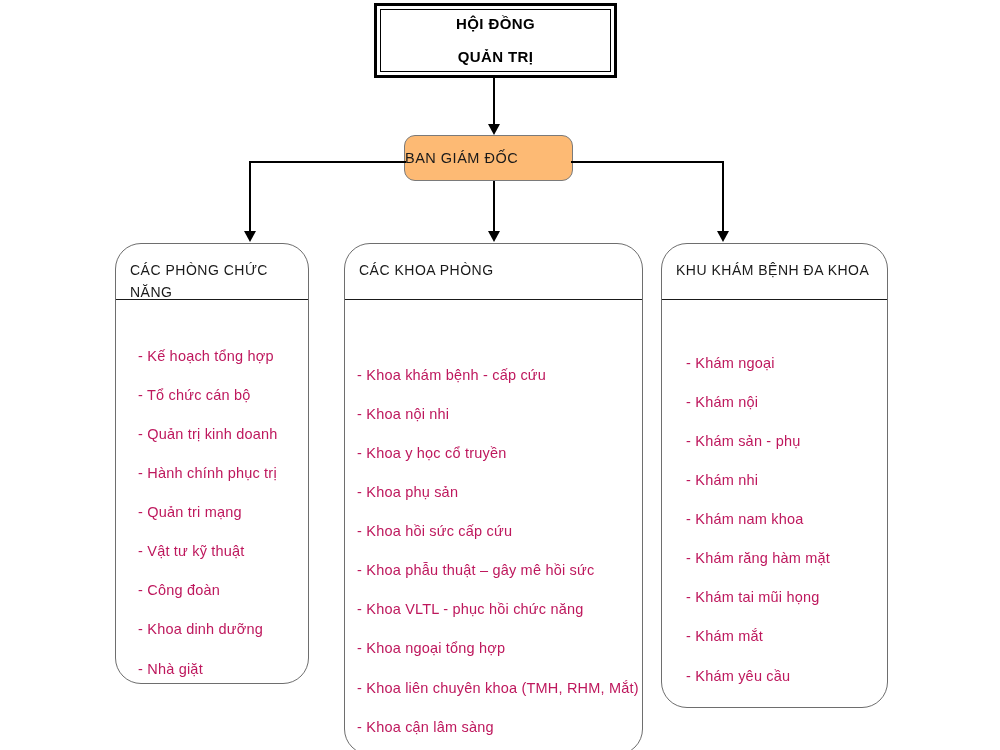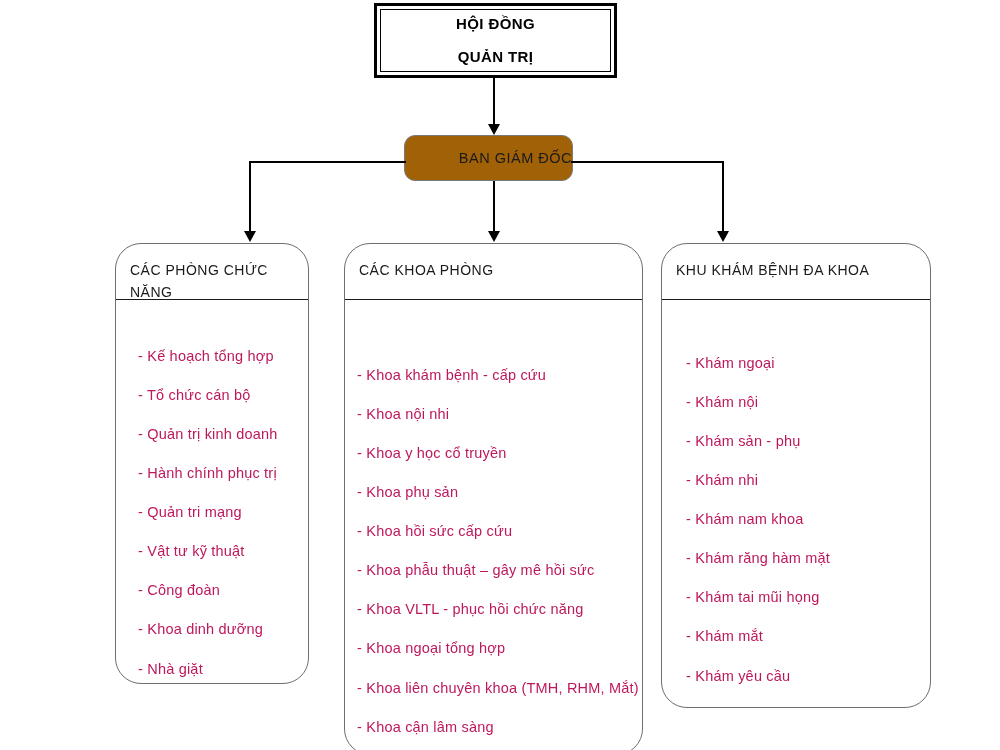--- a/index.html
+++ b/index.html
@@ -53,25 +53,25 @@
 
   
   .director-box {
     position: absolute;
     left: 404px;
     top: 135px;
     width: 169px;
     height: 46px;
     border: 1.2px solid #7a7a7a;
     border-radius: 11px;
-    background: #a16207;
+    background: #fdba74;
     box-sizing: border-box;
     display: flex;
     align-items: center;
-    justify-content: flex-end;
+    justify-content: flex-start;
   }
   .director-label {
     font-size: 14.5px;
     letter-spacing: 0.5px;
     color: #1a1a1a;
   }
 
   
   .conn {
     position: absolute;
@@ -149,21 +149,21 @@
     width: 299px;
     height: 512px;
   }
   #col-departments .col-divider { top: 55px; }
   #col-departments .col-list { top: 122px; padding-left: 12px; }
   #col-departments .col-list li { margin-bottom: 19.5px; }
 
   #col-clinic {
     left: 661px;
     top: 243px;
-    width: 270px;
+    width: 227px;
     height: 465px;
   }
   #col-clinic .col-divider { top: 55px; }
   #col-clinic .col-list { top: 110px; padding-left: 24px; }
   #col-clinic .col-list li { margin-bottom: 19.5px; }
 </style>
 </head>
 <body>
 
 <div id="canvas">

